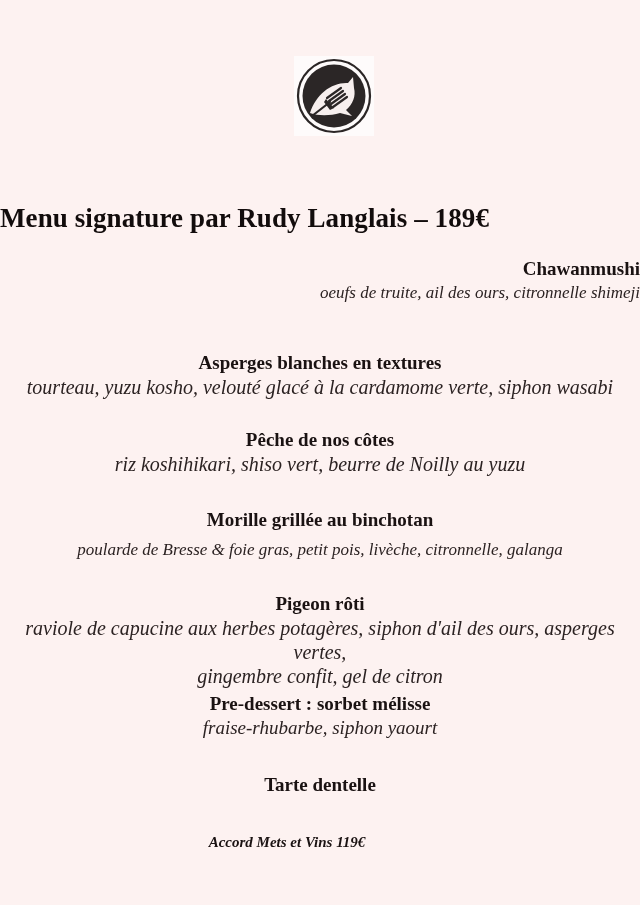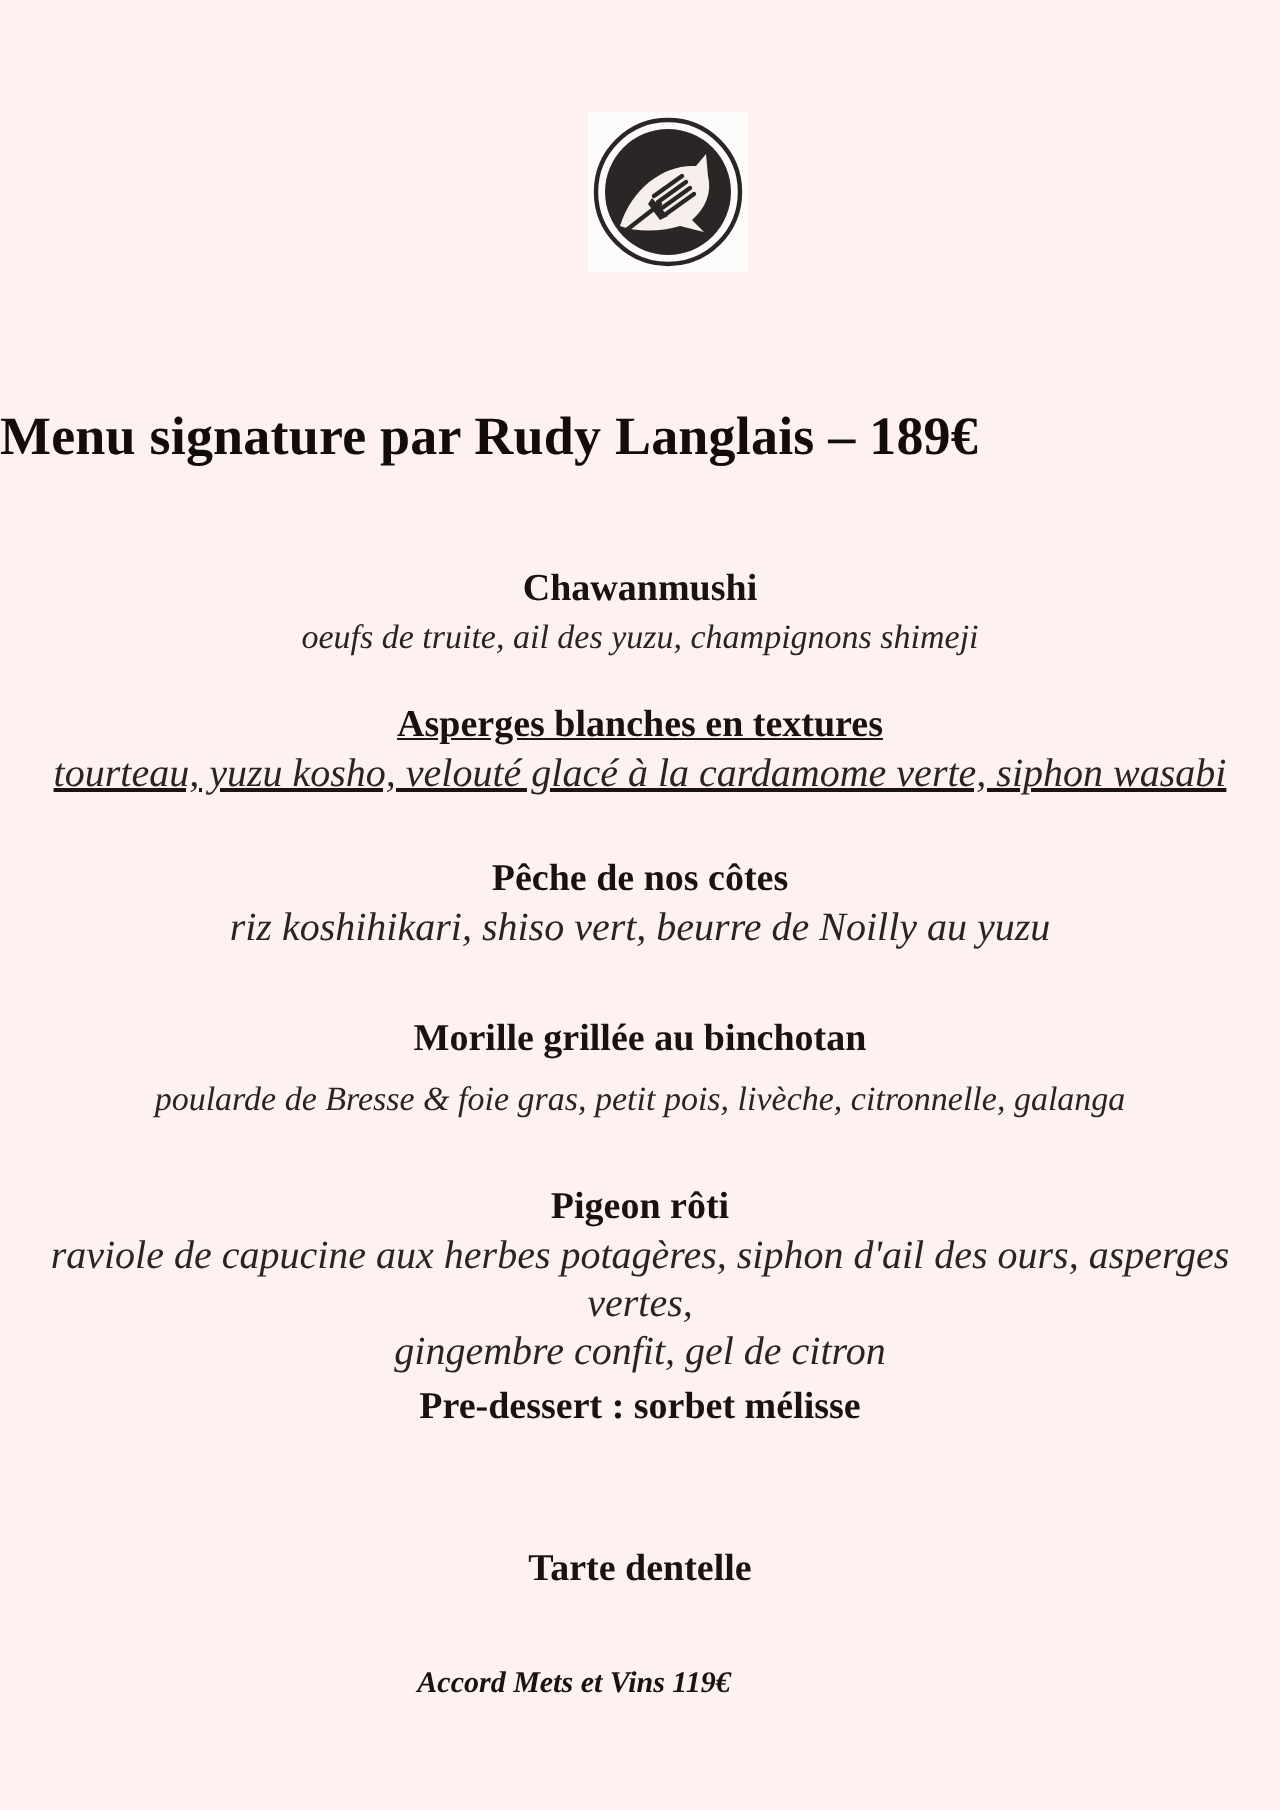--- a/index.html
+++ b/index.html
@@ -94,26 +94,26 @@
       <line x1="33" y1="43" x2="47" y2="33"></line>
       <line x1="35" y1="46" x2="49" y2="36"></line>
       <line x1="37" y1="49" x2="51" y2="39"></line>
     </g>
     <path d="M30 41 L 38 50 L 34 52 L 28 44 Z" fill="#2b2626"></path>
   </svg>
 </div>
 
 <div class="title">Menu signature par Rudy Langlais – 189€</div>
 
-<div class="course" style="top:283px;">
+<div class="course" style="top:257px;text-align:right;">
   <div class="name">Chawanmushi</div>
-  <div class="desc">oeufs de truite, ail des yuzu, champignons shimeji</div>
+  <div class="desc">oeufs de truite, ail des ours, citronnelle shimeji</div>
 </div>
 
-<div class="course" style="top:351px;text-decoration:underline;">
+<div class="course" style="top:351px;">
   <div class="name">Asperges blanches en textures</div>
   <div class="desc small">tourteau, yuzu kosho, velouté glacé à la cardamome verte, siphon wasabi</div>
 </div>
 
 <div class="course" style="top:428px;">
   <div class="name">Pêche de nos côtes</div>
   <div class="desc small">riz koshihikari, shiso vert, beurre de Noilly au yuzu</div>
 </div>
 
 <div class="course" style="top:508px;">
@@ -122,19 +122,20 @@
 </div>
 
 <div class="course" style="top:592px;">
   <div class="name">Pigeon rôti</div>
   <div class="desc small">raviole de capucine aux herbes potagères, siphon d'ail des ours, asperges vertes,</div>
   <div class="desc small">gingembre confit, gel de citron</div>
 </div>
 
 <div class="course" style="top:692px;">
   <div class="name">Pre-dessert : sorbet mélisse</div>
+  <div class="desc large">fraise-rhubarbe, siphon yaourt</div>
 </div>
 
 <div class="course" style="top:773px;">
   <div class="name">Tarte dentelle</div>
 </div>
 
 <div class="pairing">Accord Mets et Vins 119€</div>
 
 </body></html>

